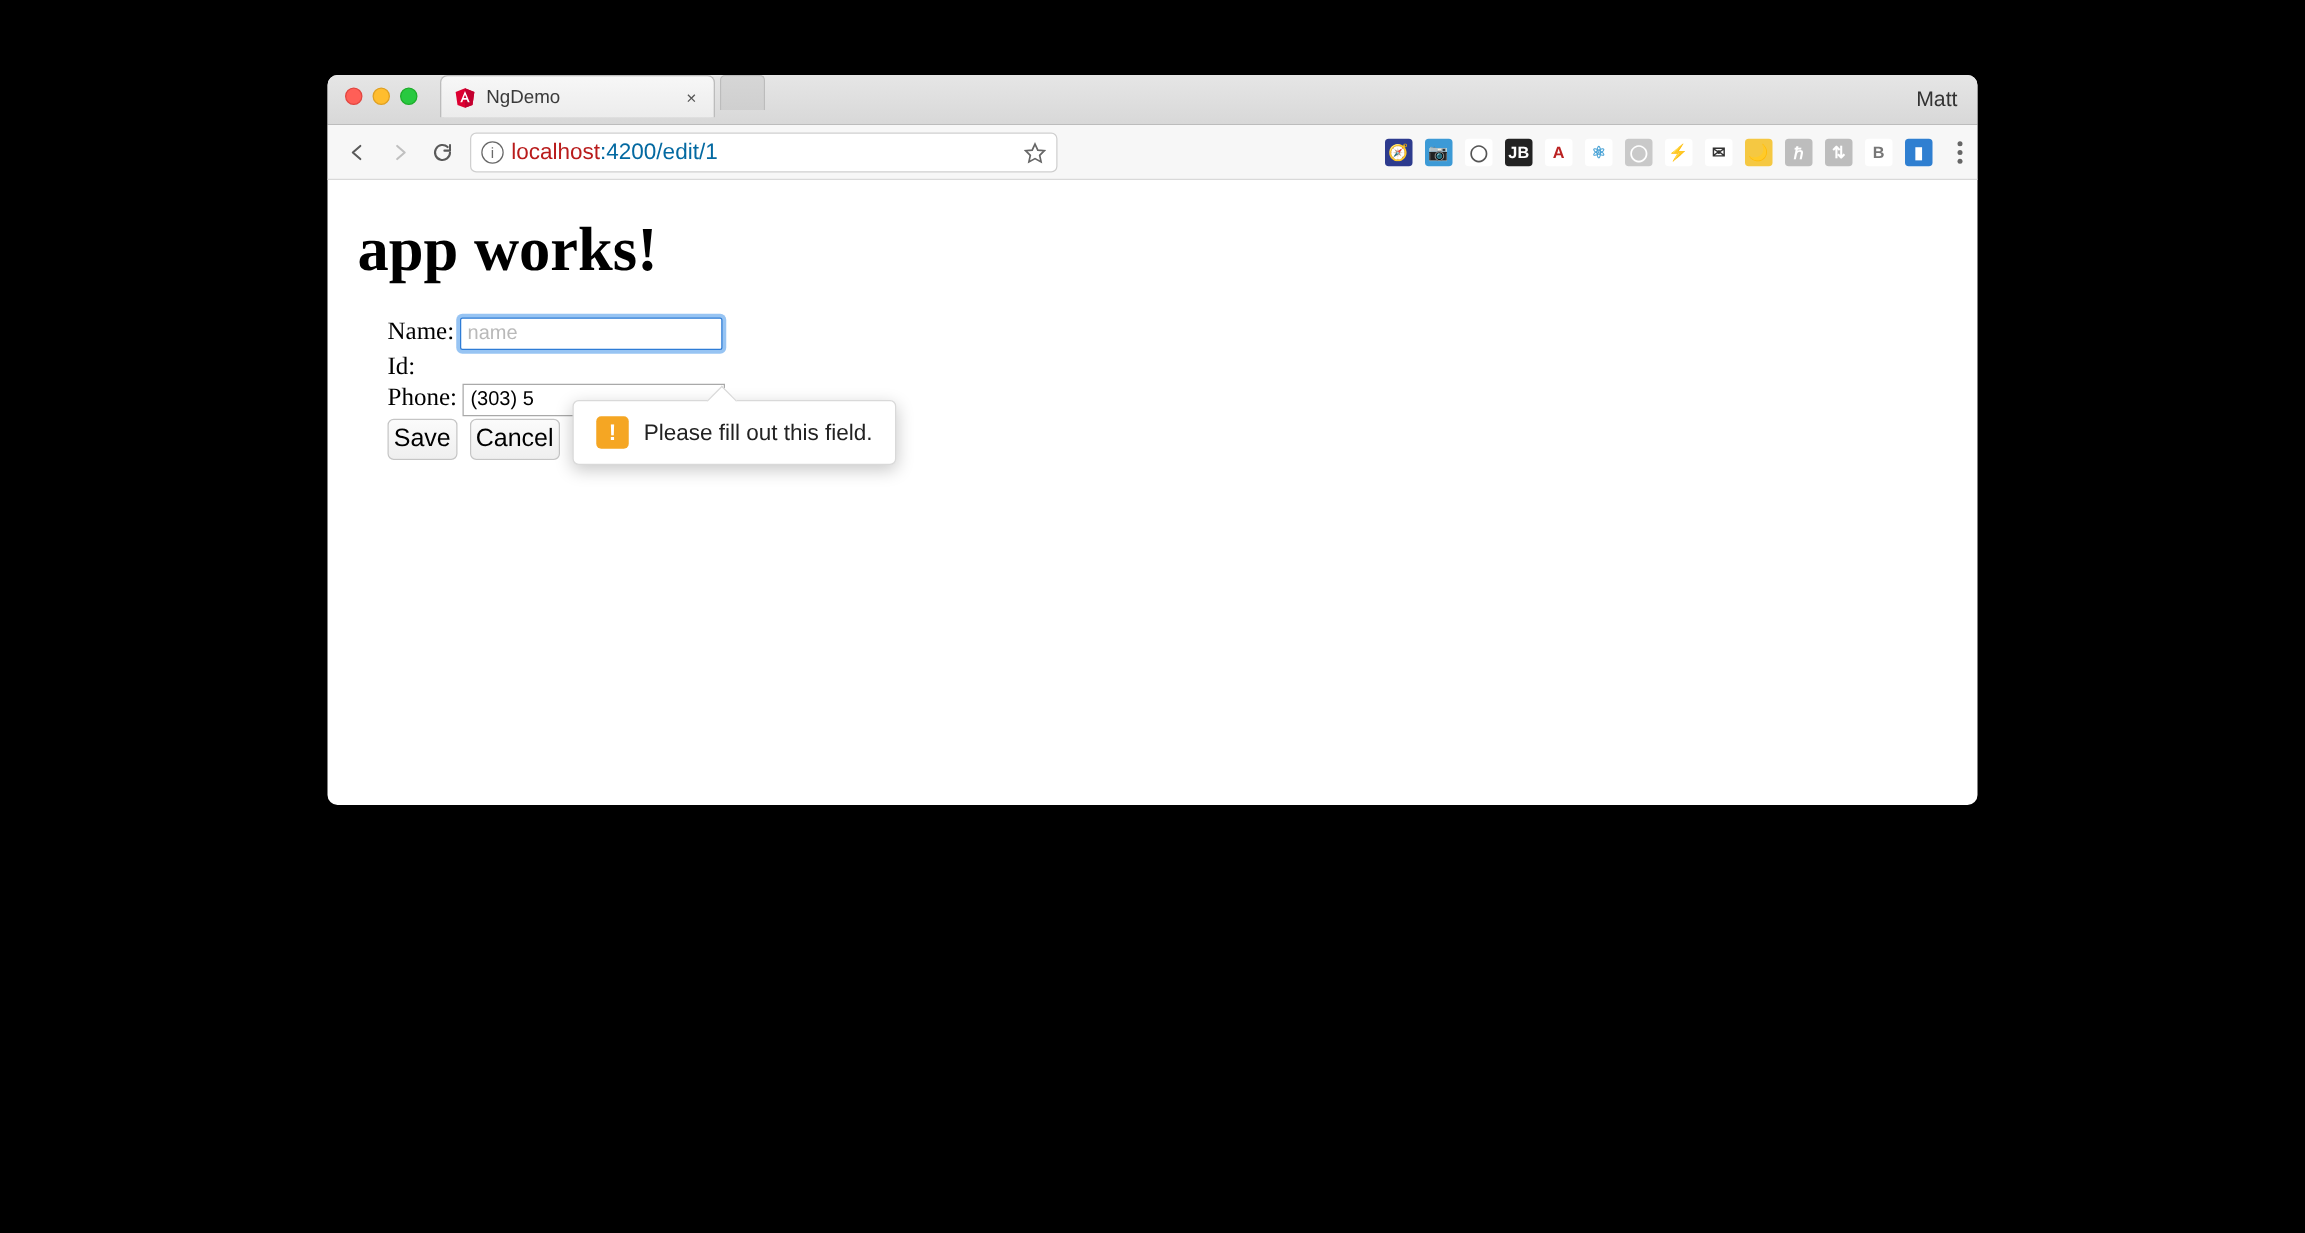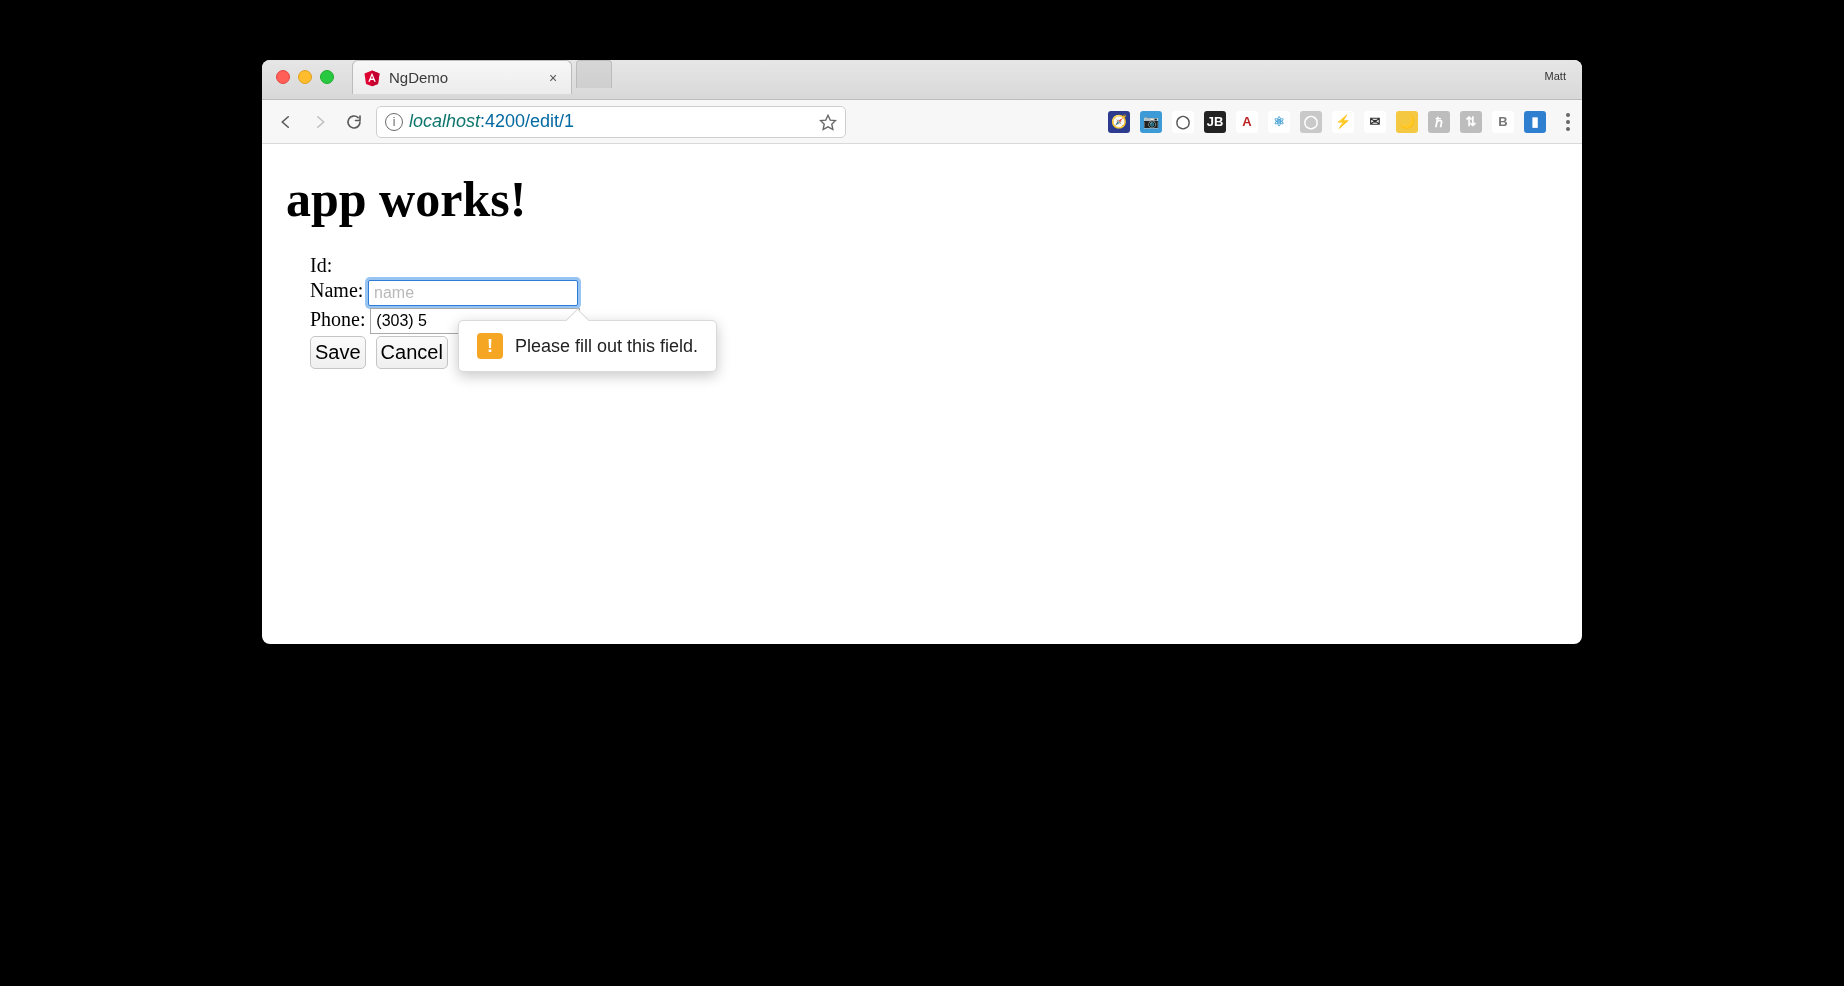--- a/index.html
+++ b/index.html
@@ -66,21 +66,21 @@
   .ghost-tab {
     width:36px;height:28px;margin-bottom:2px;
     background:linear-gradient(#d6d6d6,#cfcfcf);
     border-radius:4px 4px 0 0;
     margin-left:4px;
     border:1px solid #bcbcbc;
     border-bottom:none;
   }
   .profile-name {
     position:absolute; right:16px; top:10px;
-    font-size:11px; color:#333;
+    font-size:17px; color:#333;
   }
   
   .toolbar {
     height:44px;
     background:#f7f7f7;
     border-bottom:1px solid #d9d9d9;
     display:flex;
     align-items:center;
     gap:10px;
     padding:0 12px;
@@ -94,21 +94,21 @@
     border:1px solid #cfcfcf;
     border-radius:5px;
     background:#fff;
     display:flex;
     align-items:center;
     padding:0 8px;
     gap:6px;
     font-size:18px;
   }
   .omnibox .info-icon{width:18px;height:18px;border:1.6px solid #6a6a6a;border-radius:50%;color:#6a6a6a;font-size:12px;display:flex;align-items:center;justify-content:center;flex-shrink:0;}
-  .url-host{color:#0f766e;font-style:italic;}
+  .url-host{color:#b91c1c;}
   .url-rest{color:#0369a1;}
   .star{margin-left:auto;color:#666;display:flex;}
   .star svg{width:18px;height:18px;fill:none;stroke:currentColor;stroke-width:1.8;}
   .ext-row {
     display:flex;gap:10px;align-items:center;margin-left:10px;flex:1;justify-content:flex-end;padding-right:4px;
   }
   .ext {width:22px;height:22px;border-radius:3px;display:flex;align-items:center;justify-content:center;font-size:13px;font-weight:bold;color:#fff;}
   .menu-dots{display:flex;flex-direction:column;gap:3px;margin-left:6px;}
   .menu-dots span{width:4px;height:4px;background:#666;border-radius:50%;}
   
@@ -272,26 +272,26 @@
         <span></span>
         <span></span>
       </div>
   </div>
 
   <div class="page">
     <h1>app works!</h1>
 
     <div class="form-block">
       <div class="form-row">
+        <label>Name:</label>
+        <input class="tinput name" type="text" placeholder="name" style="">
+      </div>
+      <div class="form-row">
         <label>Id:</label>
         <span></span>
-      </div>
-      <div class="form-row">
-        <label>Name:</label>
-        <input class="tinput name" type="text" placeholder="name" style="">
       </div>
       <div class="form-row">
         <label>Phone:</label>
         <input class="tinput phone" type="text" value="(303) 5" style="">
       </div>
 
     </div>
 
     <div class="btn-row">
       <button class="btn">Save</button>

